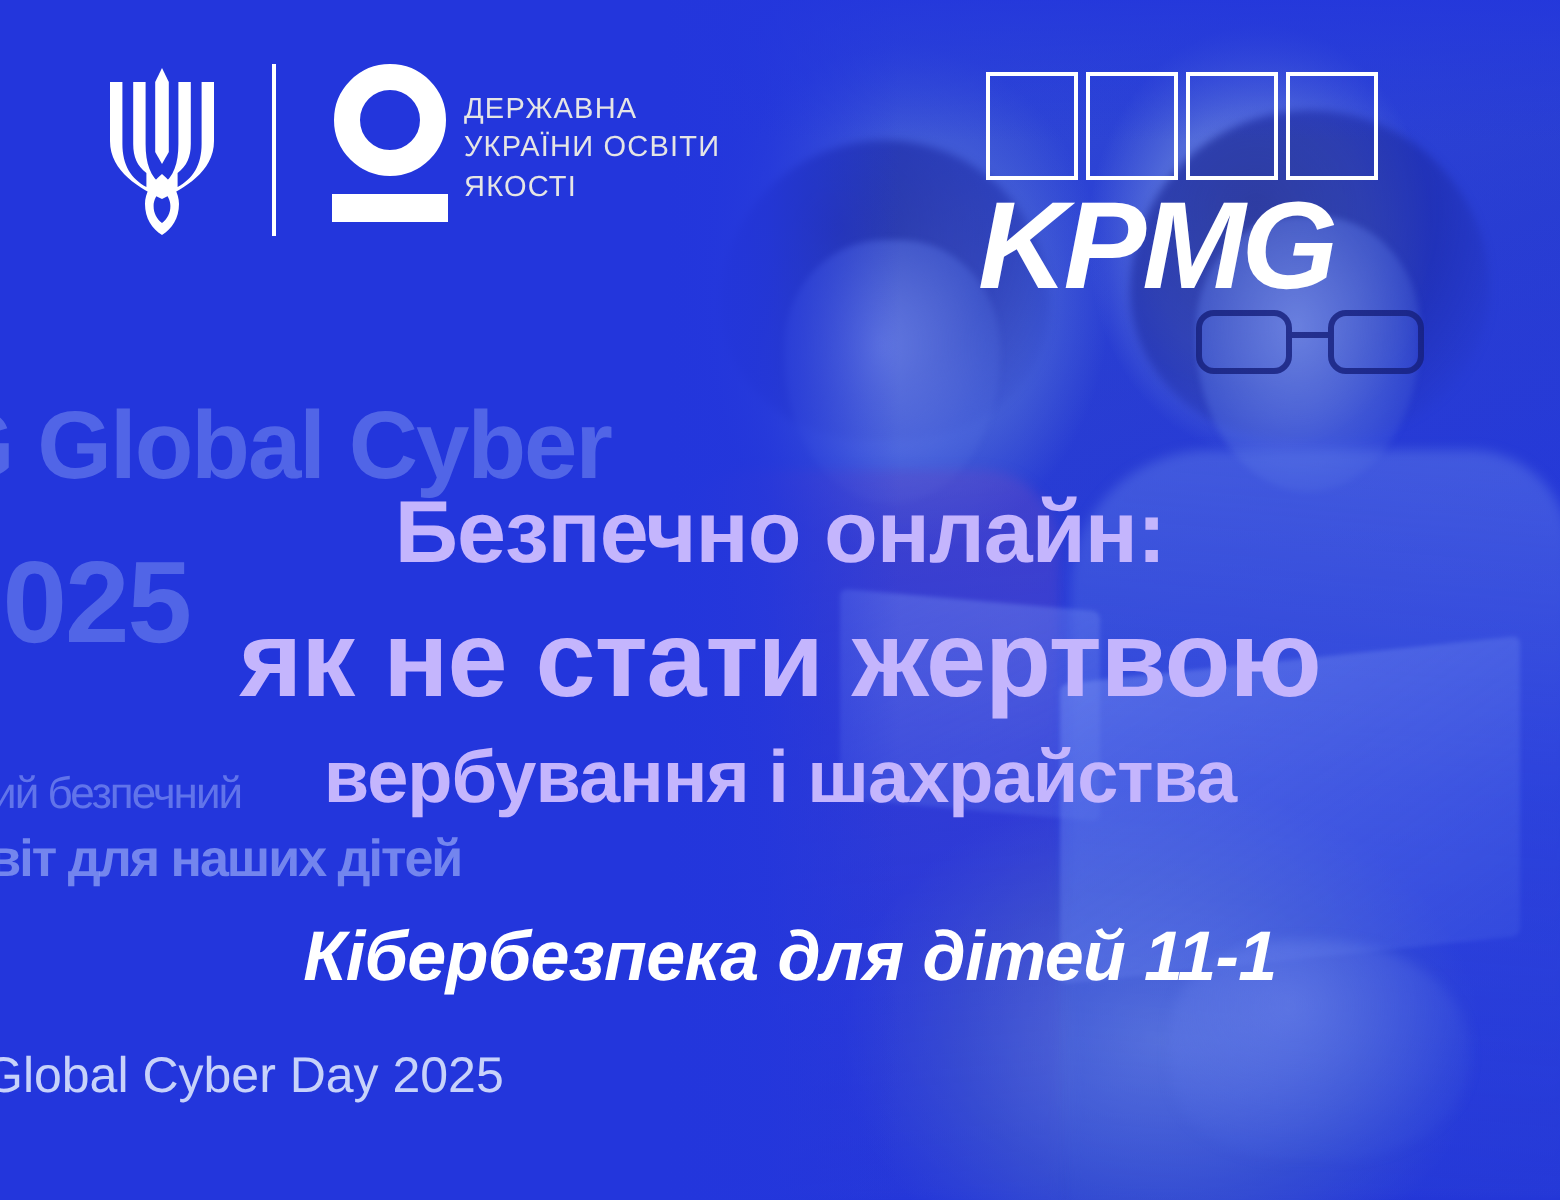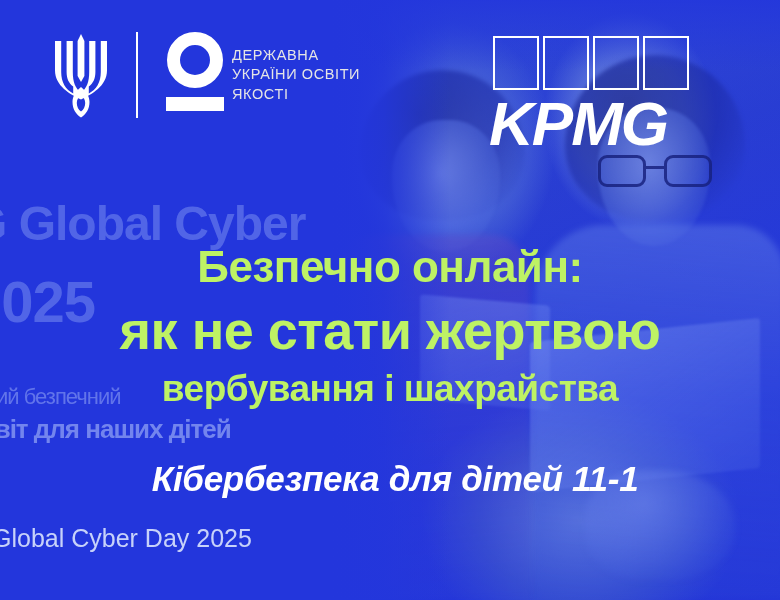--- a/index.html
+++ b/index.html
@@ -167,21 +167,21 @@
     color:#ffffff; font-size:62px; font-weight:700; font-style:italic;
     letter-spacing:-2px; line-height:1;
     font-family:"Liberation Sans", sans-serif;
     margin-top:40px;
   }
 
   
   .headline {
     position:absolute; left:0; top:238px; width:780px;
     text-align:center;
-    color:#bef264;
+    color:#c4b5fd;
     font-size:44px; font-weight:700;
     line-height:1.30;
     white-space:nowrap;
     letter-spacing:-.5px;
   }
   .headline .ln { display:block; }
   .headline .ln2 { font-size:54px; }
   .headline .ln3 { font-size:37px; }
 
   

